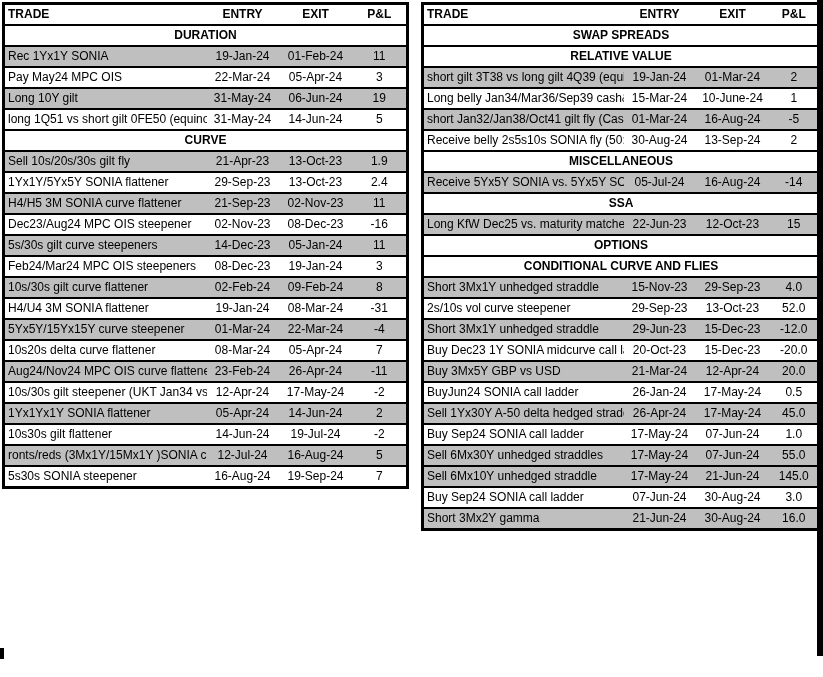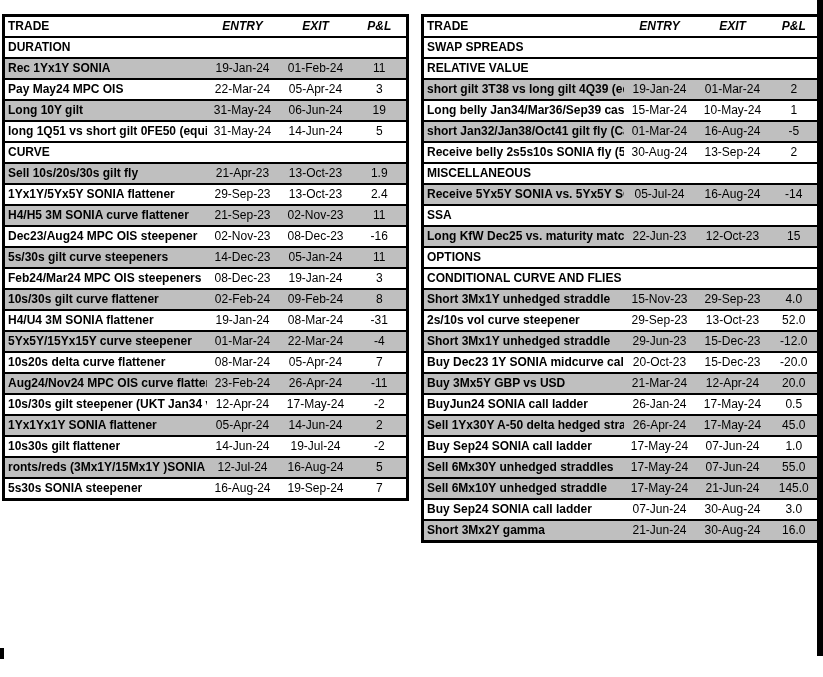--- a/index.html
+++ b/index.html
@@ -1,36 +1,36 @@
 <!DOCTYPE html>
 <html><head>
 <meta charset="utf-8">
 <style>
   html,body{margin:0;padding:0;}
   body{
     width:823px;height:677px;position:relative;background:#ffffff;
     font-family:"Liberation Sans",sans-serif;color:#000;overflow:hidden;
   }
   table.trades{
-    position:absolute;top:14px;border-collapse:collapse;table-layout:fixed;
+    position:absolute;top:2px;border-collapse:collapse;table-layout:fixed;
     background:#fff;border:3px solid #000;
   }
   #left-table{left:2px;width:404px;}
   #right-table{left:421px;width:397px;}
   .trades th,.trades td{
     border-top:2px solid #000;border-bottom:2px solid #000;
     border-left:none;border-right:none;
     padding:0 3px;font-size:12px;height:19px;line-height:19px;
     overflow:hidden;white-space:nowrap;vertical-align:middle;
   }
   .trades thead th{font-weight:bold;}
   .h-trade{text-align:left;}
-  .h-entry,.h-exit,.h-pnl{text-align:center;font-style:italic;}
-  th.section{text-align:left;font-weight:bold;background:#fff;}
-  td.trade{text-align:left;font-weight:bold;}
+  .h-entry,.h-exit,.h-pnl{text-align:center;}
+  th.section{text-align:center;font-weight:bold;background:#fff;}
+  td.trade{text-align:left;font-weight:normal;}
   td.date,td.pnl{text-align:center;font-weight:normal;}
   tr.gray td{background:#bfbfbf;}
   tr.white td{background:#ffffff;}
   .right-strip{
     position:absolute;left:817px;top:0;width:6px;height:656px;background:#000;
   }
   .corner-mark{
     position:absolute;left:0;top:648px;width:4px;height:11px;background:#000;
   }
 </style>
@@ -206,21 +206,21 @@
       </tr>
       <tr class="gray">
         <td class="trade">short gilt 3T38 vs long gilt 4Q39 (equinc</td>
         <td class="date">19-Jan-24</td>
         <td class="date">01-Mar-24</td>
         <td class="pnl">2</td>
       </tr>
       <tr class="white">
         <td class="trade">Long belly Jan34/Mar36/Sep39 cash&amp;d</td>
         <td class="date">15-Mar-24</td>
-        <td class="date">10-May-24</td>
+        <td class="date">10-June-24</td>
         <td class="pnl">1</td>
       </tr>
       <tr class="gray">
         <td class="trade">short Jan32/Jan38/Oct41 gilt fly (Cash a</td>
         <td class="date">01-Mar-24</td>
         <td class="date">16-Aug-24</td>
         <td class="pnl">-5</td>
       </tr>
       <tr class="white">
         <td class="trade">Receive belly 2s5s10s SONIA fly (50:50</td>

